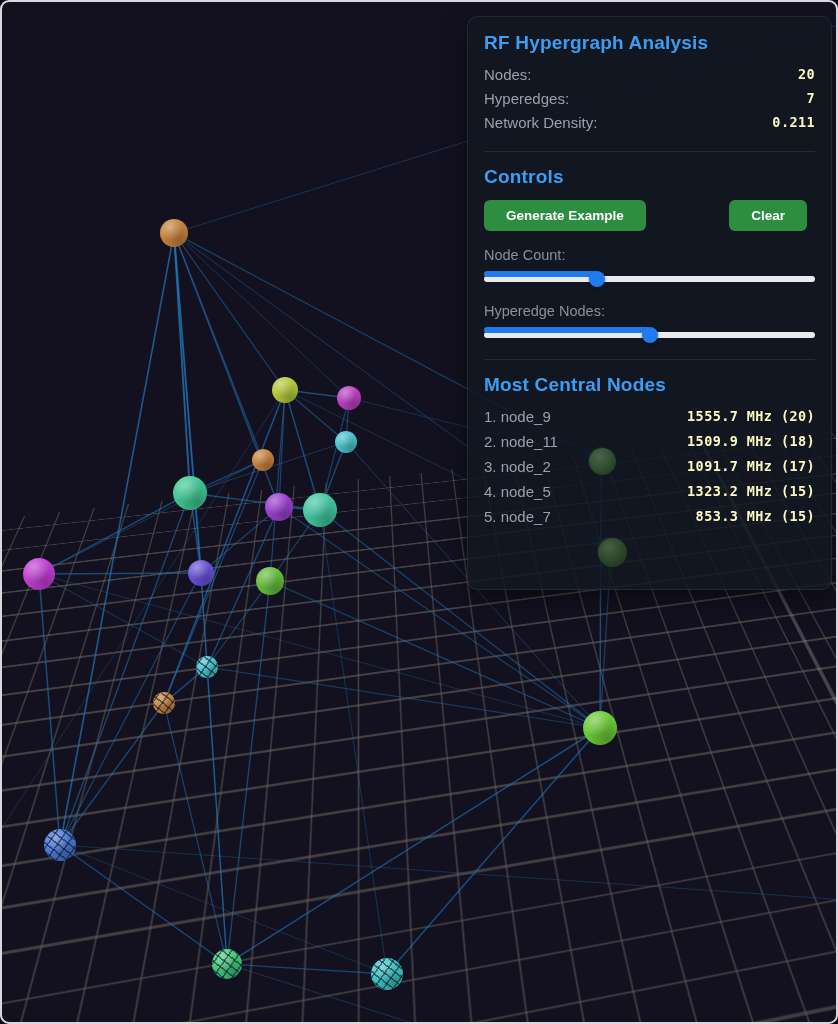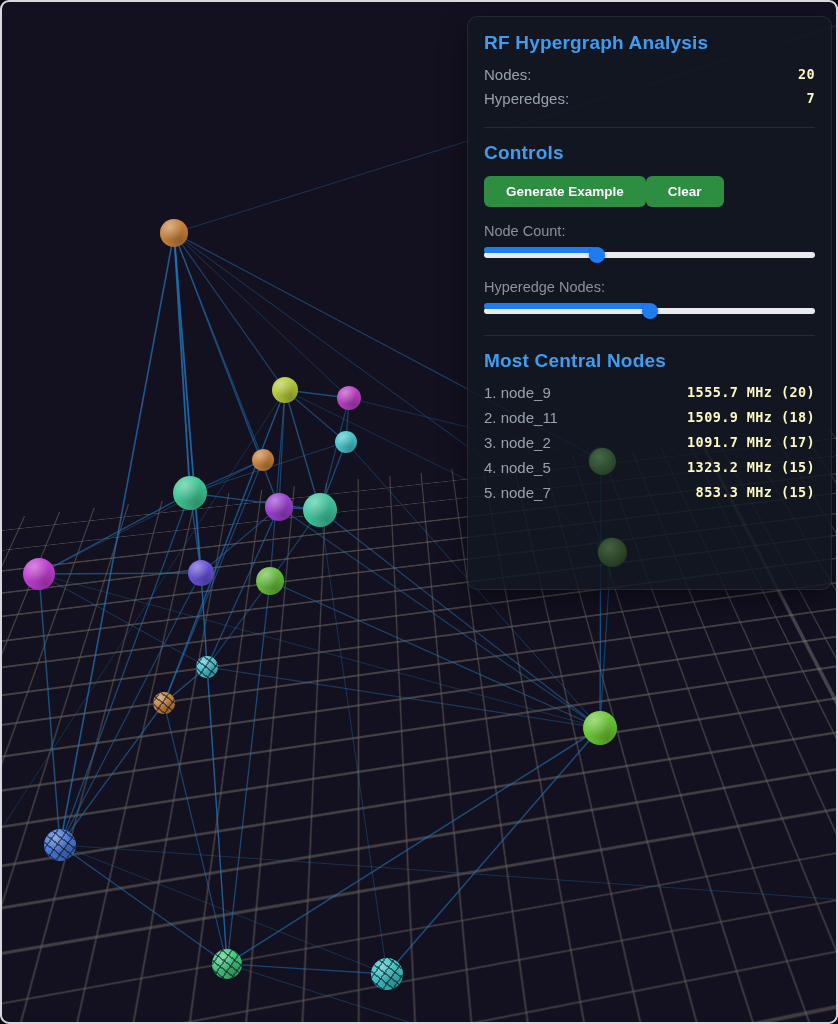--- a/index.html
+++ b/index.html
@@ -58,21 +58,21 @@
   .stat-row,.central-row{
     display:flex;justify-content:space-between;align-items:flex-start;height:24px;
   }
   .central-row{height:25px;}
   .stat-label,.central-label{color:#98a2ac;font-size:15px;}
   .stat-value,.central-value{
     color:#fef9c3;font-family:"DejaVu Sans Mono",monospace;
     font-weight:bold;font-size:13.5px;letter-spacing:.4px;
   }
   .divider{border:none;border-top:1px solid rgba(255,255,255,.09);margin:13px 0 14px 0;}
-  .btn-row{display:flex;justify-content:flex-start;margin:2px 0 16px 0;}
+  .btn-row{display:flex;justify-content:space-between;margin:2px 8px 16px 0;}
   button.green-btn{
     background:#2d8e41;color:#fff;border:none;border-radius:6px;
     font-family:"Liberation Sans",sans-serif;font-weight:bold;font-size:13.5px;
     padding:0 22px;height:31px;cursor:pointer;
   }
   .slider-label{color:#8a929b;font-size:14.5px;margin:0 0 8px 0;}
   .slider{position:relative;height:16px;margin:0 0 16px 0;cursor:pointer;}
   .slider .track{
     position:absolute;left:0;right:0;top:5px;height:6px;border-radius:3px;background:#e8eaed;
   }
@@ -184,20 +184,24 @@
     <section>
       <h2>RF Hypergraph Analysis</h2>
       <div class="stat-row">
         <span class="stat-label">Nodes:</span>
         <span class="stat-value">20</span>
       </div>
       <div class="stat-row">
         <span class="stat-label">Hyperedges:</span>
         <span class="stat-value">7</span>
       </div>
+      <div class="stat-row">
+        <span class="stat-label">Network Density:</span>
+        <span class="stat-value">0.211</span>
+      </div>
     </section>
 
     <hr class="divider">
 
     <section>
       <h2>Controls</h2>
       <div class="btn-row">
         <button class="green-btn">Generate Example</button>
         <button class="green-btn">Clear</button>
       </div>

